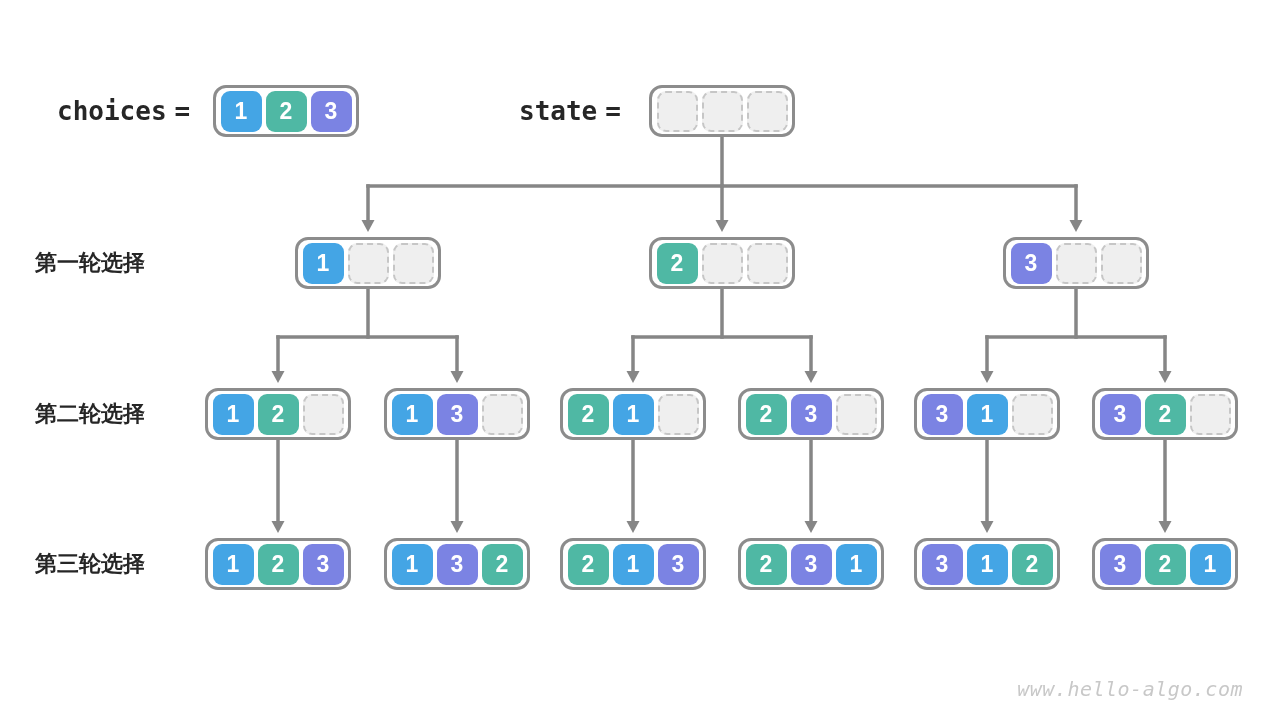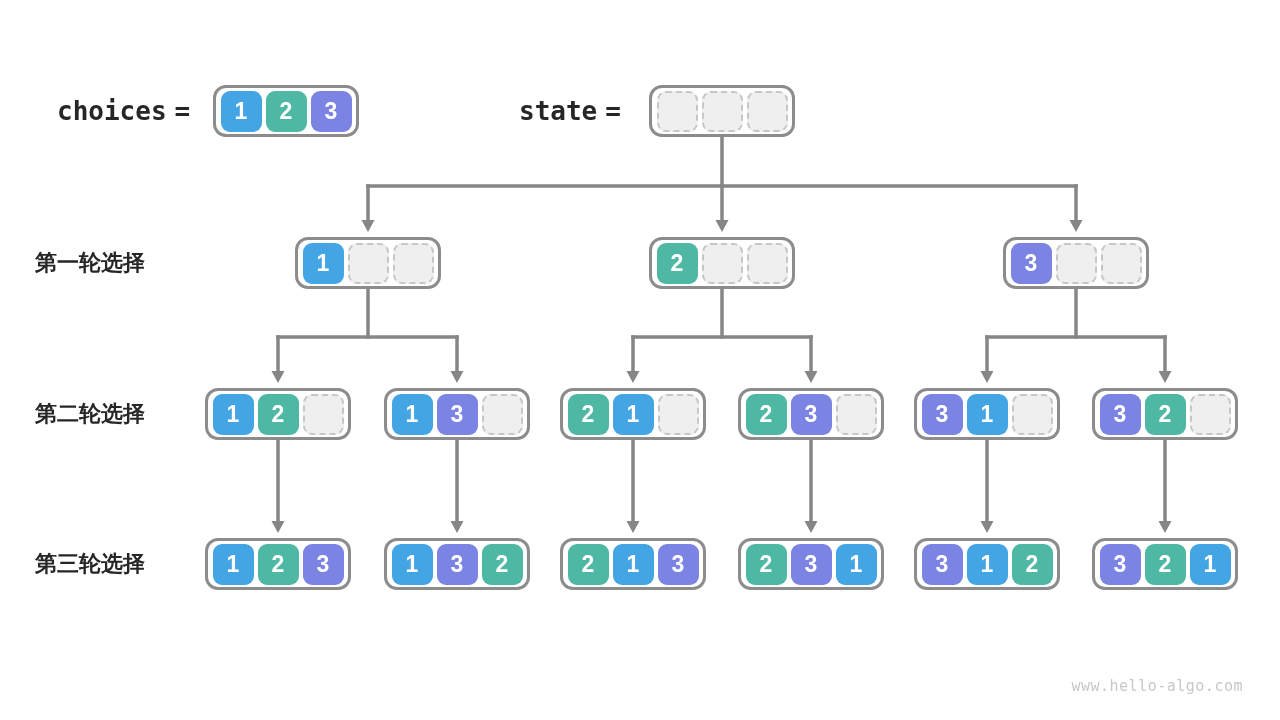--- a/index.html
+++ b/index.html
@@ -27,21 +27,21 @@
     font-family:"DejaVu Sans Mono","Liberation Mono",monospace;
     font-weight:bold;font-size:26px;color:var(--label);
   }
   .row-label{
     position:absolute;left:35px;height:52px;line-height:52px;
     font-size:22px;font-weight:600;color:var(--label);white-space:nowrap;
   }
   .watermark{
     position:absolute;right:37px;top:677px;
     font-family:"DejaVu Sans Mono","Liberation Mono",monospace;
-    font-size:15px;color:var(--watermark);letter-spacing:0.5px;
+    font-size:20px;color:var(--watermark);letter-spacing:0.5px;font-style:italic;
   }
 </style>
 </head>
 <body>
 
 <div class="canvas" id="canvas" style="--c1: #44a5e5; --c2: #4fb8a4; --c3: #7b83e3; --empty-fill: #efefef; --empty-border: #c6c6c6; --box-border: #8c8c8c; --label: #262626; --watermark: #c8c8c8;">
 
   <svg class="connectors" id="connectors" width="1280" height="720">
       <line x1="722" y1="137" x2="722" y2="186" stroke="#868686" stroke-width="3.5" stroke-linecap="square"></line>
       <line x1="368" y1="186" x2="1076" y2="186" stroke="#868686" stroke-width="3.5" stroke-linecap="square"></line>

